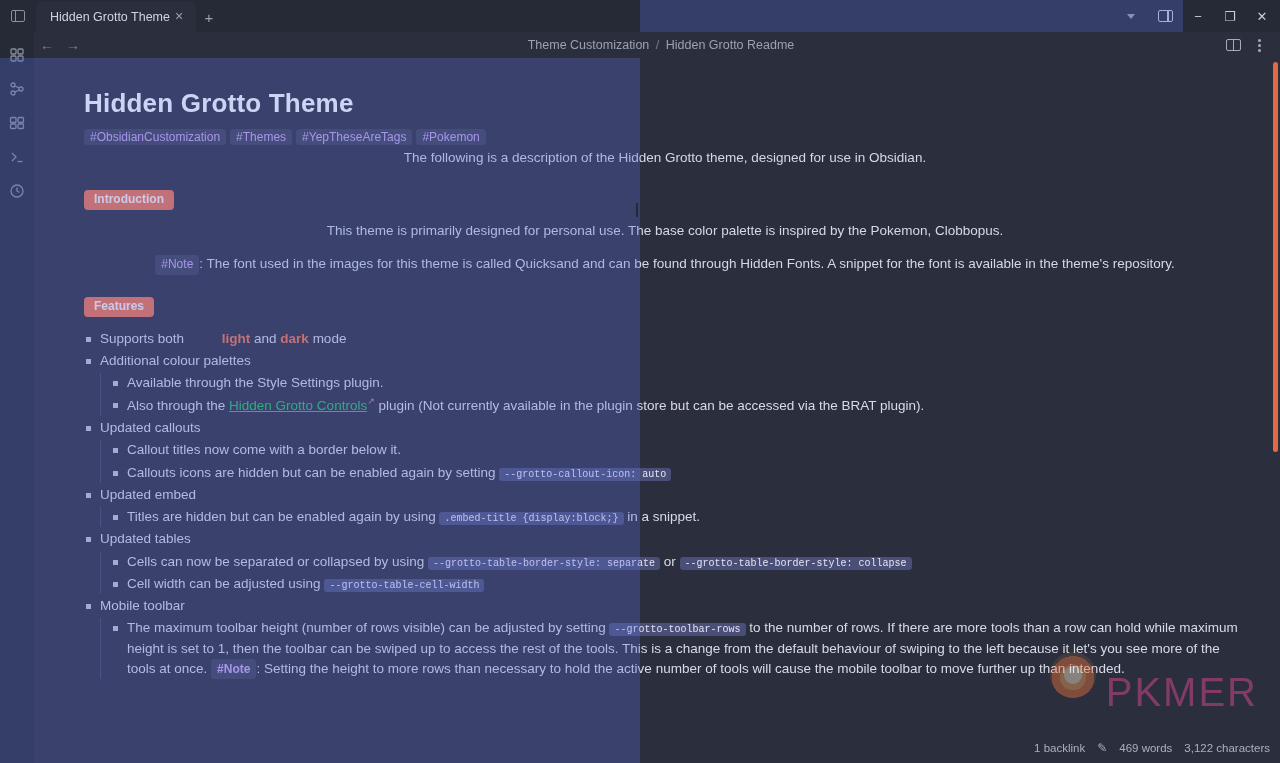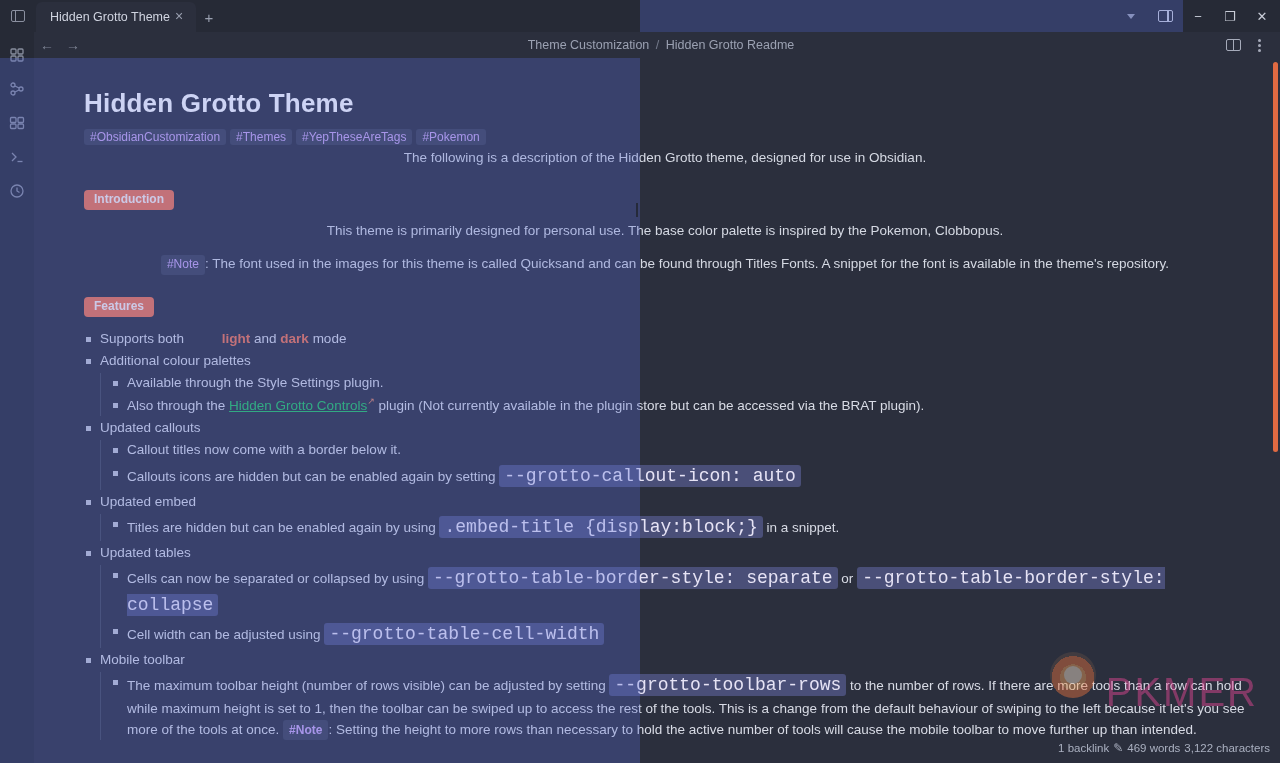--- a/index.html
+++ b/index.html
@@ -126,21 +126,21 @@
     font-size: 12px; font-weight: bold;
     padding: 2px 10px 4px 10px; border-radius: 4px;
     margin: 22px 0 8px 26px;
   }
   .note-pill {
     display: inline-block; background: #3b4052; color: #c9a6f0;
     padding: 1px 6px; border-radius: 3px; font-size: 12px;
   }
   .inline-code {
     background: #4a4f78; color: #e6e3f5; border-radius: 3px;
-    padding: 1px 5px; font-size: 18px; font-family: "Liberation Mono", monospace;
+    padding: 1px 5px; font-size: 10px; font-family: "Liberation Mono", monospace;
   }
   .bold-note { display:inline-block; background:#3b4052; color:#c9a6f0; padding:1px 6px; border-radius:3px; font-size:12px; font-weight:bold;}
   ul.lvl1 { list-style: none; margin: 4px 0 0 26px; padding: 0; }
   ul.lvl1 > li {
     position: relative; padding-left: 16px; margin: 2px 0; line-height: 1.5; font-size: 13.5px;
   }
   ul.lvl1 > li::before {
     content: ""; position: absolute; left: 2px; top: 8px; width: 5px; height: 5px; background: #c2c6d2;
   }
   ul.lvl2 { list-style: none; margin: 2px 0 2px 0; padding: 0; border-left: 1px solid #434858; }
@@ -181,21 +181,21 @@
     position: relative;
   }
   .wm-logo::after {
     content: ""; position: absolute; inset: 14px; border-radius: 50%;
     background: #f7e6cf;
   }
 
   
   #statusbar {
     position: absolute; right: 10px; bottom: 6px; height: 18px;
-    display: flex; align-items: center; gap: 4px;
+    display: flex; align-items: center; gap: 12px;
     font-size: 11.5px; color: #aab0c0; z-index: 6;
   }
   #statusbar .sb-item { display: flex; align-items: center; gap: 5px; }
   .pencil-glyph { display:inline-block; transform: rotate(0deg); color:#aab0c0; font-size: 12px; }
 
   
   #scrollbar-track {
     position: absolute; right: 2px; top: 62px; width: 5px; height: 700px;
     z-index: 3;
   }
@@ -305,21 +305,21 @@
 
   <div class="tagline">
     <span class="tag">#ObsidianCustomization</span><span class="tag">#Themes</span><span class="tag">#YepTheseAreTags</span><span class="tag">#Pokemon</span>
   </div>
   <p class="para">The following is a description of the Hidden Grotto theme, designed for use in Obsidian.</p>
 
   <h2 class="section">Introduction</h2>
   <p class="para">This theme is primarily designed for personal use. The base color palette is inspired by the Pokemon, Clobbopus.</p>
 
   <p class="para" style="margin-top:14px;">
-    <span class="note-pill">#Note</span><span>: The font used in the images for this theme is called Quicksand and can be found through Titles Fonts. A snippet for the font is available in the theme's repository.</span>
+    <span class="note-pill">#Note</span><span>: The font used in the images for this theme is called Quicksand and can be found through Hidden Fonts. A snippet for the font is available in the theme's repository.</span>
   </p>
 
   <h2 class="section">Features</h2>
 
   <ul class="lvl1">
     <li>
       <span>Supports both </span><span class="kw-light">light</span><span> and </span><span class="kw-dark">dark</span><span> mode</span>
     </li>
 
     <li>

